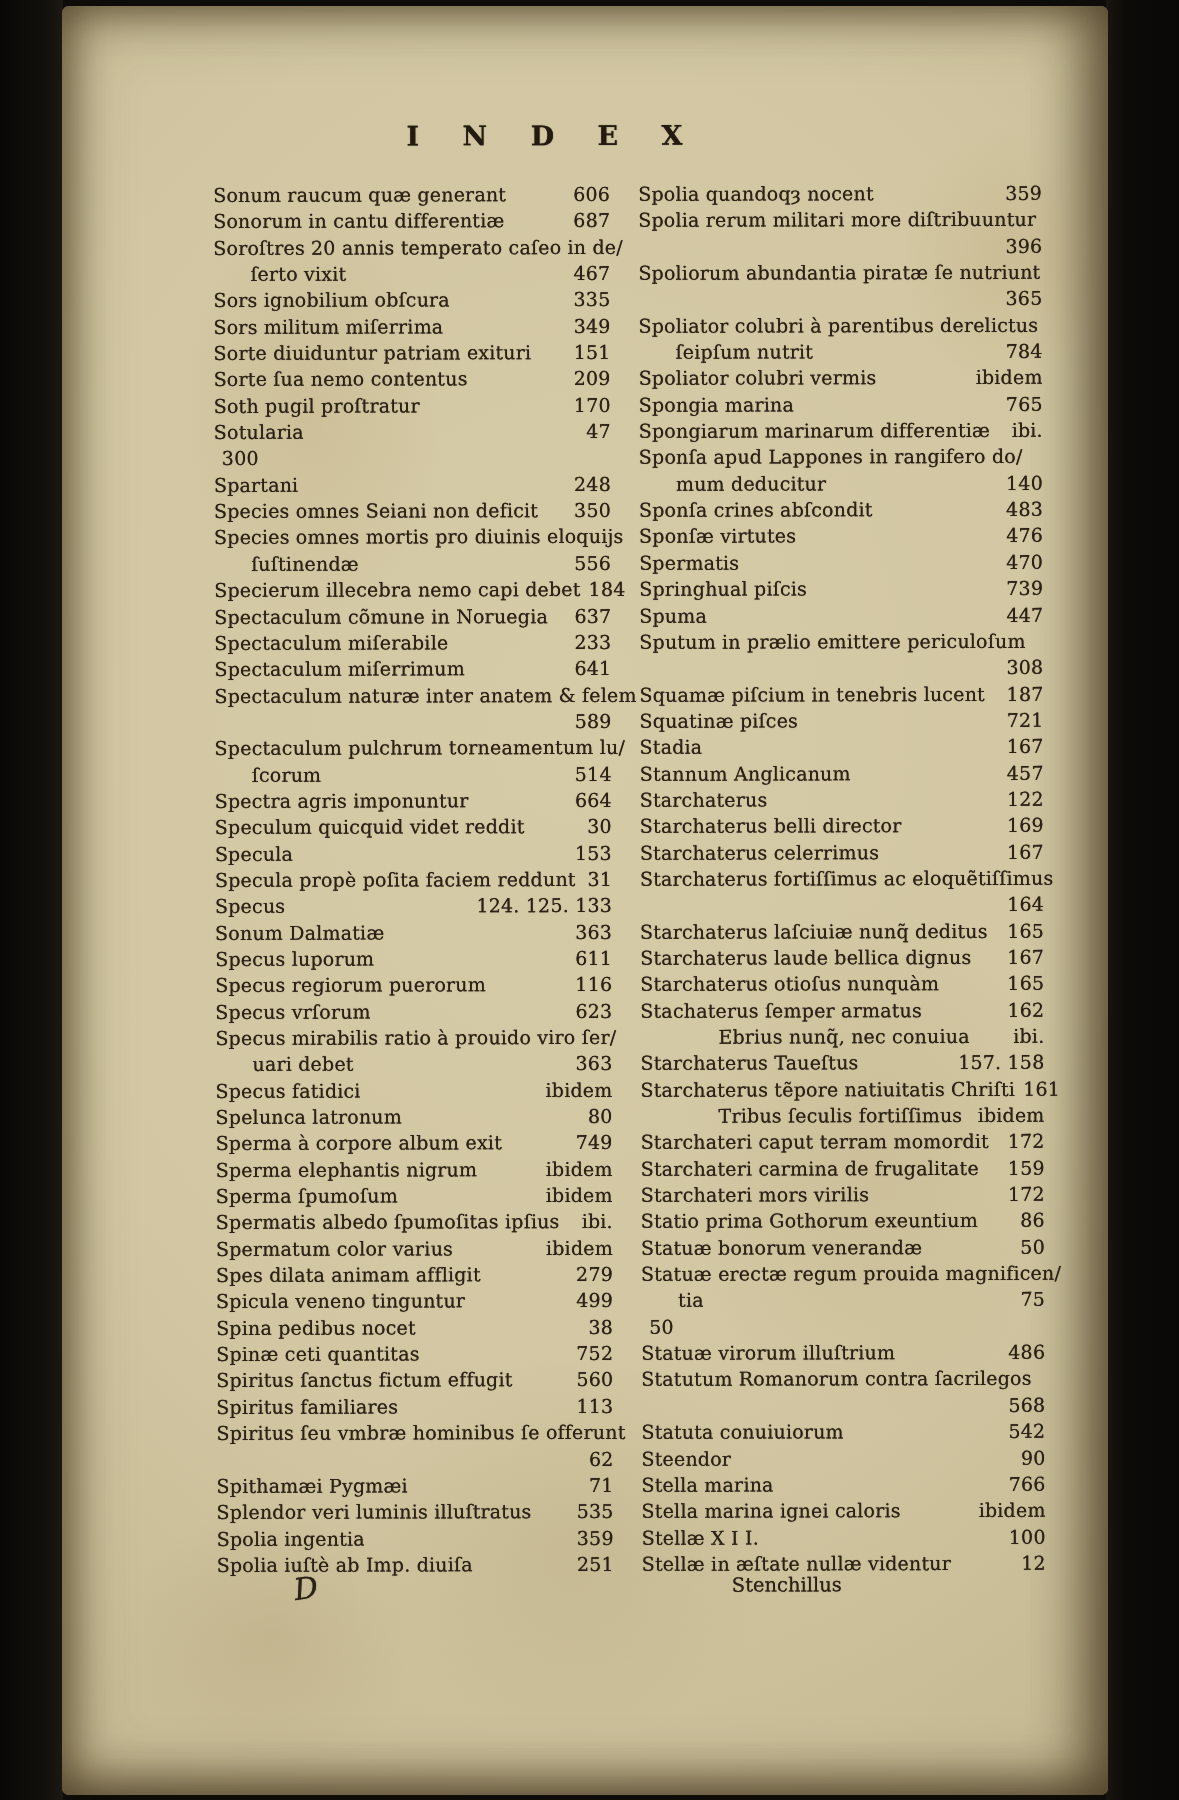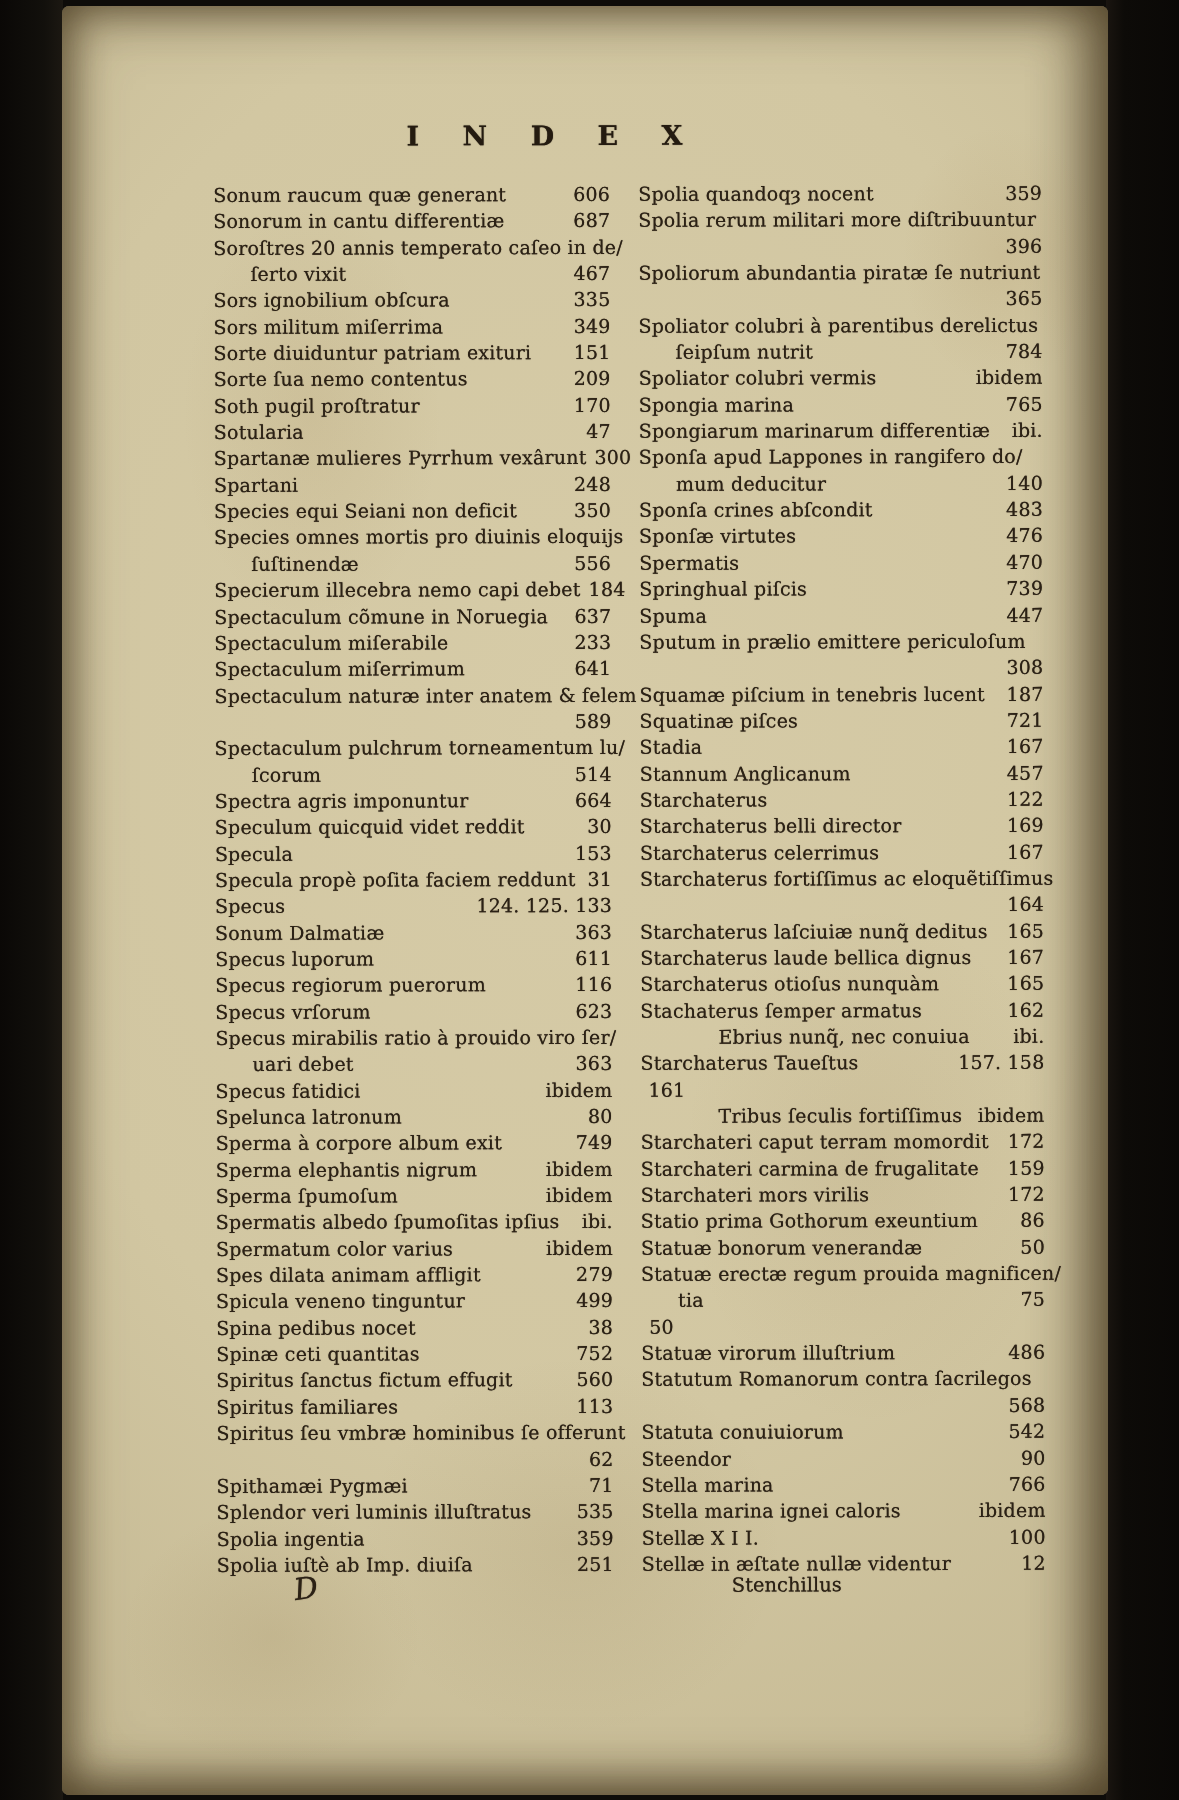--- a/index.html
+++ b/index.html
@@ -121,29 +121,28 @@
       </div>
       <div class="row ind0">
         <span class="t">Soth pugil proſtratur</span>
         <span class="n">170</span>
       </div>
       <div class="row ind0">
         <span class="t">Sotularia</span>
         <span class="n">47</span>
       </div>
       <div class="row ind0">
-        <span class="t">Spartanæ mulieres Pyrrhum vexârunt</span>
         <span class="n">300</span>
       </div>
       <div class="row ind0">
         <span class="t">Spartani</span>
         <span class="n">248</span>
       </div>
       <div class="row ind0">
-        <span class="t">Species equi Seiani non deficit</span>
+        <span class="t">Species omnes Seiani non deficit</span>
         <span class="n">350</span>
       </div>
       <div class="row ind0">
         <span class="t">Species omnes mortis pro diuinis eloquijs</span>
         <span class="n"></span>
       </div>
       <div class="row ind1">
         <span class="t">ſuſtinendæ</span>
         <span class="n">556</span>
       </div>
@@ -431,20 +430,21 @@
       </div>
       <div class="row ind2">
         <span class="t">Ebrius nunq̃, nec conuiua</span>
         <span class="n">ibi.</span>
       </div>
       <div class="row ind0">
         <span class="t">Starchaterus Taueſtus</span>
         <span class="n">157. 158</span>
       </div>
       <div class="row ind0">
+        <span class="t">Starchaterus tẽpore natiuitatis Chriſti</span>
         <span class="n">161</span>
       </div>
       <div class="row ind2">
         <span class="t">Tribus ſeculis fortiſſimus</span>
         <span class="n">ibidem</span>
       </div>
       <div class="row ind0">
         <span class="t">Starchateri caput terram momordit</span>
         <span class="n">172</span>
       </div>

